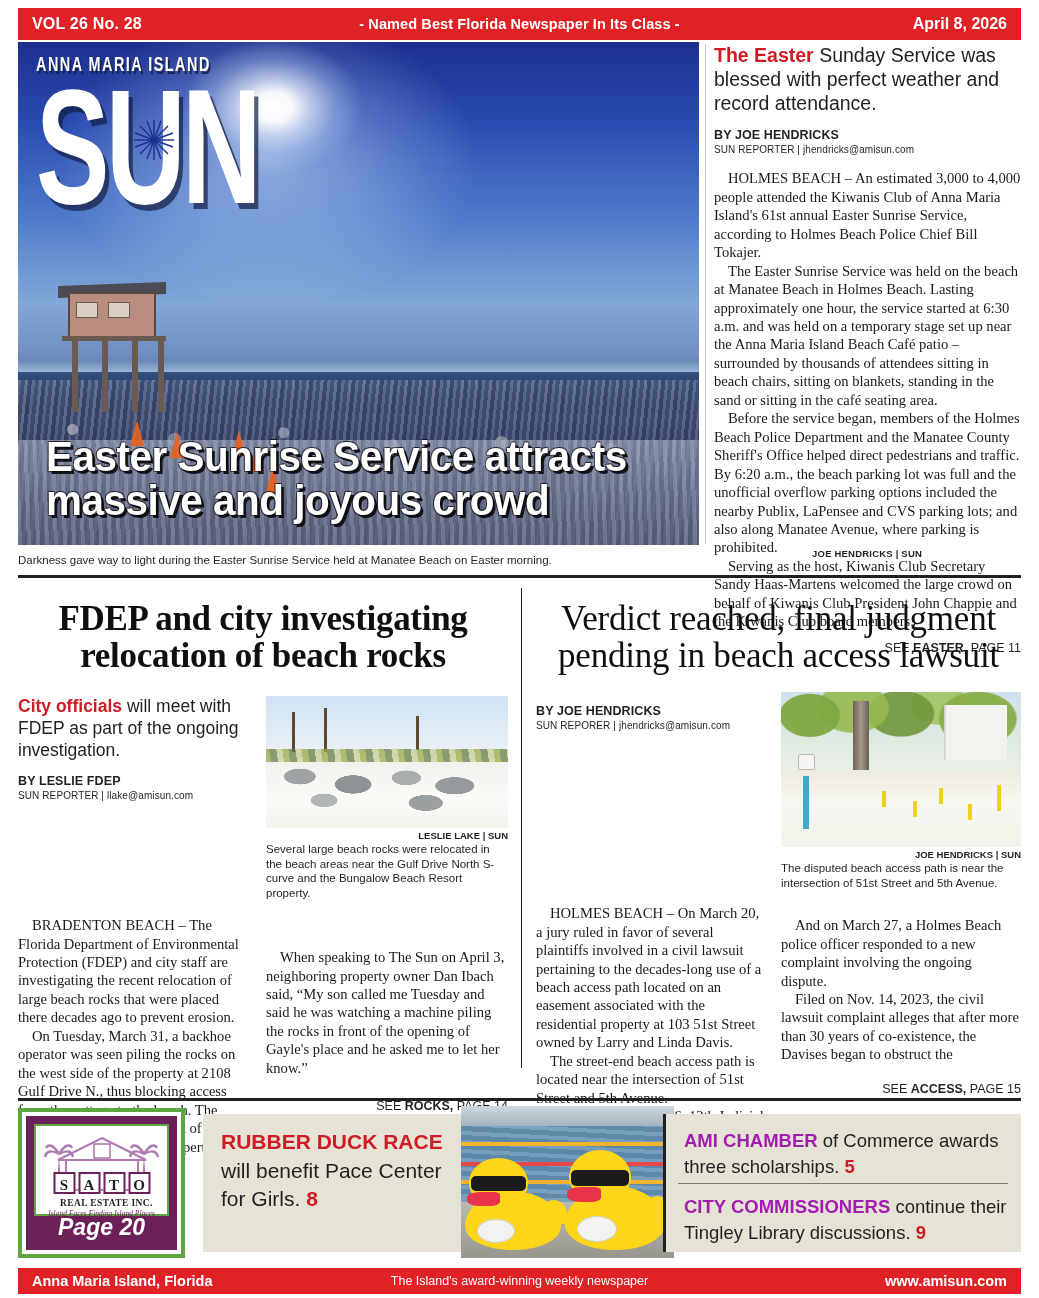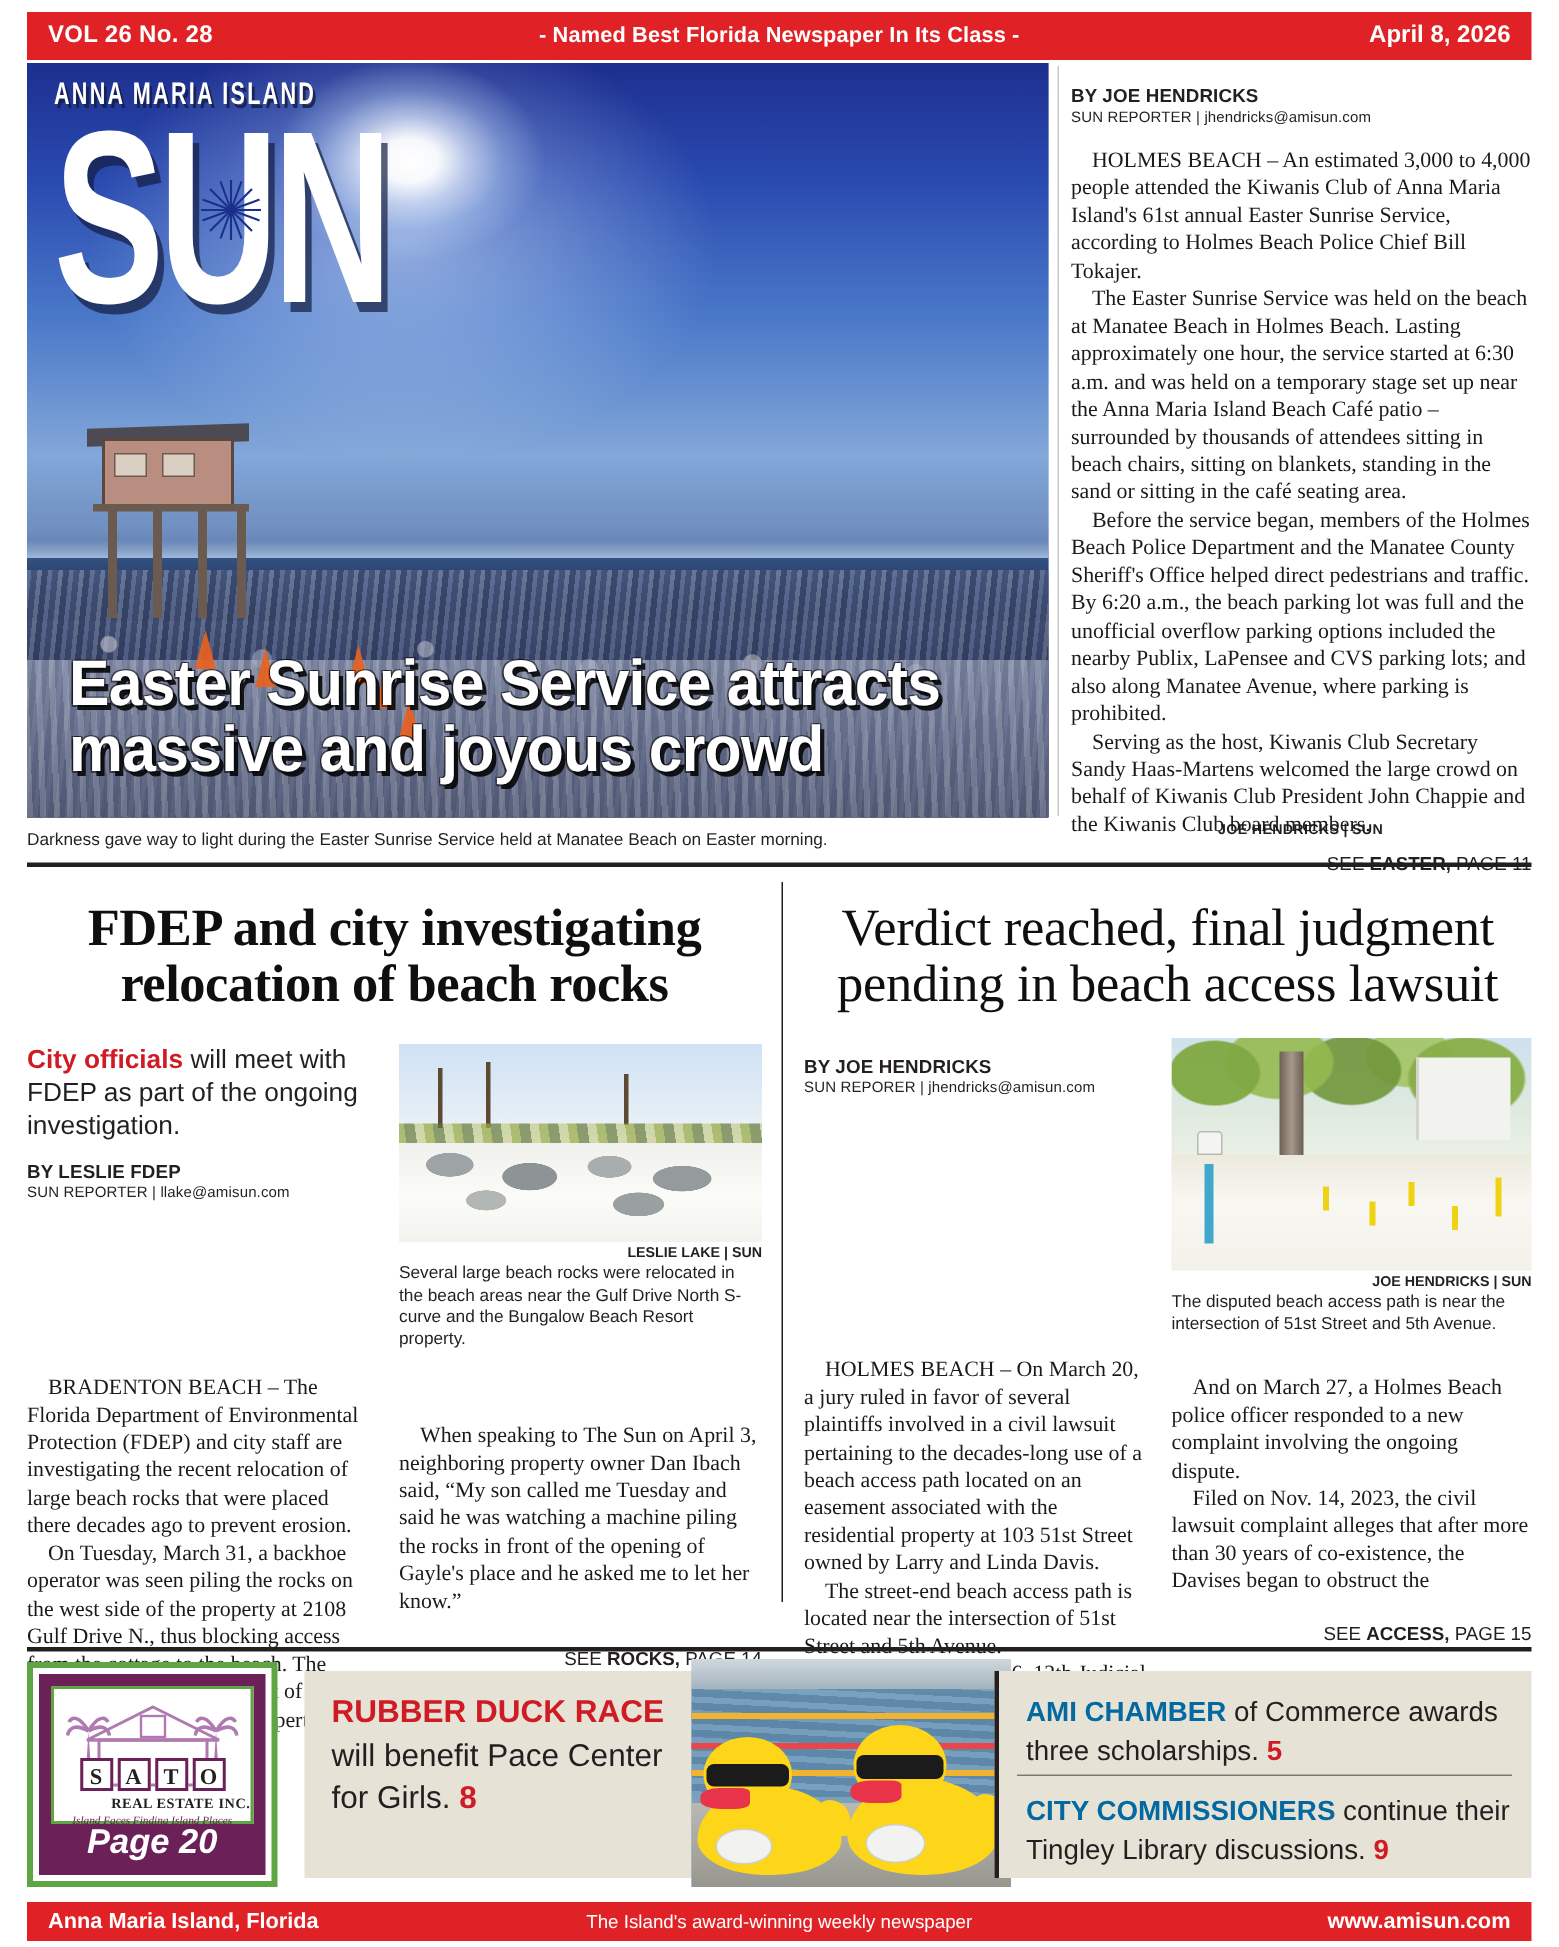--- a/index.html
+++ b/index.html
@@ -232,23 +232,23 @@
   .sato-word {
     position:absolute; left:50%; top:46px; transform:translateX(-50%);
     display:flex; gap:3px;
   }
   .sato-word span {
     display:inline-block; width:22px; height:22px; line-height:22px; text-align:center;
     background:#fff; border:2px solid #6b2058; color:#231f20;
     font-family:"Liberation Serif", serif; font-weight:bold; font-size:15px;
   }
   .sato-re {
-    position:absolute; left:0; right:0; top:72px; text-align:right;
+    position:absolute; left:0; right:0; top:72px; text-align:left;
     font-family:"Liberation Serif", serif; font-weight:bold; font-size:9.5px;
-    color:#231f20; letter-spacing:.4px;
+    color:#231f20; letter-spacing:.4px;padding-left:24px;
   }
   .sato-tag {
     position:absolute; left:0; right:0; top:83px; text-align:center;
     font-family:"Liberation Serif", serif; font-style:italic; font-size:7.5px; color:#6b2058;
   }
   .sato-page {
     position:absolute; left:0; right:0; bottom:9px; text-align:center;
     color:#fff; font-family:"Liberation Sans", sans-serif; font-weight:bold;
     font-size:23px; font-style:italic;
   }
@@ -285,21 +285,21 @@
 
   .promo-right {
     position:absolute; left:645px; top:6px; width:358px; height:138px;
     background:#e6e2d5; border-left:3px solid #231f20;
   }
   .promo-item {
     position:absolute; left:18px; width:326px;
     font-family:"Liberation Sans", sans-serif; font-size:18.5px;
     line-height:1.4; color:#231f20;
   }
-  .promo-item .hl { color:#0369a1; font-weight:bold; }
+  .promo-item .hl { color:#a21caf; font-weight:bold; }
   .promo-item .pg { color:#cf1b24; font-weight:bold; }
   .promo-divider { position:absolute; left:12px; top:69px; width:330px; height:1px; background:#7c7a70; }
 
   
   .footer {
     position:absolute; left:18px; top:1268px; width:1003px; height:26px;
     background:#e02226; color:#fff;
   }
   .footer .l { position:absolute; left:14px; top:50%; transform:translateY(-50%); font-weight:bold; font-size:14.5px; }
   .footer .c { position:absolute; left:0; right:0; text-align:center; top:50%; transform:translateY(-50%); font-size:12.5px; }
@@ -368,20 +368,23 @@
 
     <h1 class="hero-head">Easter Sunrise Service attracts massive and joyous crowd</h1>
   </div>
 
   <div class="hero-credit">JOE HENDRICKS | SUN</div>
   <div class="hero-caption">Darkness gave way to light during the Easter Sunrise Service held at Manatee Beach on Easter morning.</div>
   <div class="hero-rule"></div>
   <div class="vrule-top"></div>
 
   <div class="lead">
+    <div class="deck">
+      <span class="lede">The Easter</span><span> Sunday Service was blessed with perfect weather and record attendance.</span>
+    </div>
     <div class="byline">BY JOE HENDRICKS</div>
     <div class="byline-sub">SUN REPORTER | jhendricks@amisun.com</div>
     <div class="body-serif">
       <p>HOLMES BEACH – An estimated 3,000 to 4,000 people attended the Kiwanis Club of Anna Maria Island's 61st annual Easter Sunrise Service, according to Holmes Beach Police Chief Bill Tokajer.</p>
       <p>The Easter Sunrise Service was held on the beach at Manatee Beach in Holmes Beach. Lasting approximately one hour, the service started at 6:30 a.m. and was held on a temporary stage set up near the Anna Maria Island Beach Café patio – surrounded by thousands of attendees sitting in beach chairs, sitting on blankets, standing in the sand or sitting in the café seating area.</p>
       <p>Before the service began, members of the Holmes Beach Police Department and the Manatee County Sheriff's Office helped direct pedestrians and traffic. By 6:20 a.m., the beach parking lot was full and the unofficial overflow parking options included the nearby Publix, LaPensee and CVS parking lots; and also along Manatee Avenue, where parking is prohibited.</p>
       <p>Serving as the host, Kiwanis Club Secretary Sandy Haas-Martens welcomed the large crowd on behalf of Kiwanis Club President John Chappie and the Kiwanis Club board members.</p>
     </div>
     <div class="jump">
       <span>SEE </span><b>EASTER,</b><span> PAGE 11</span>

